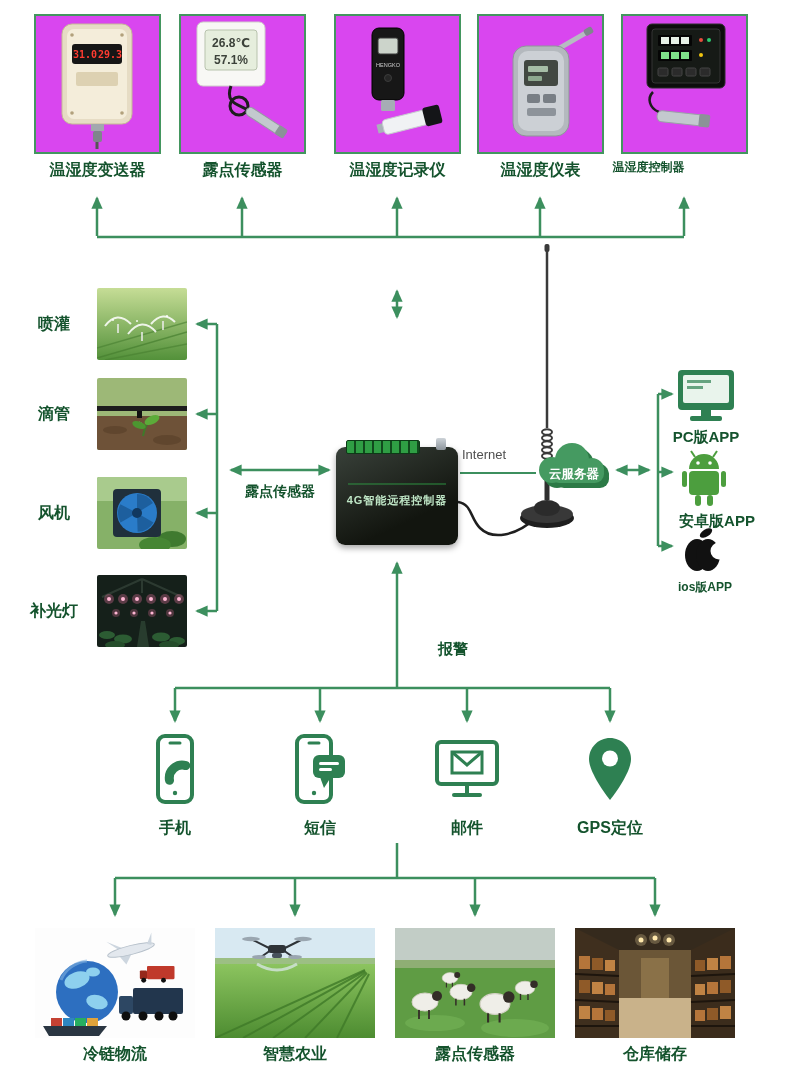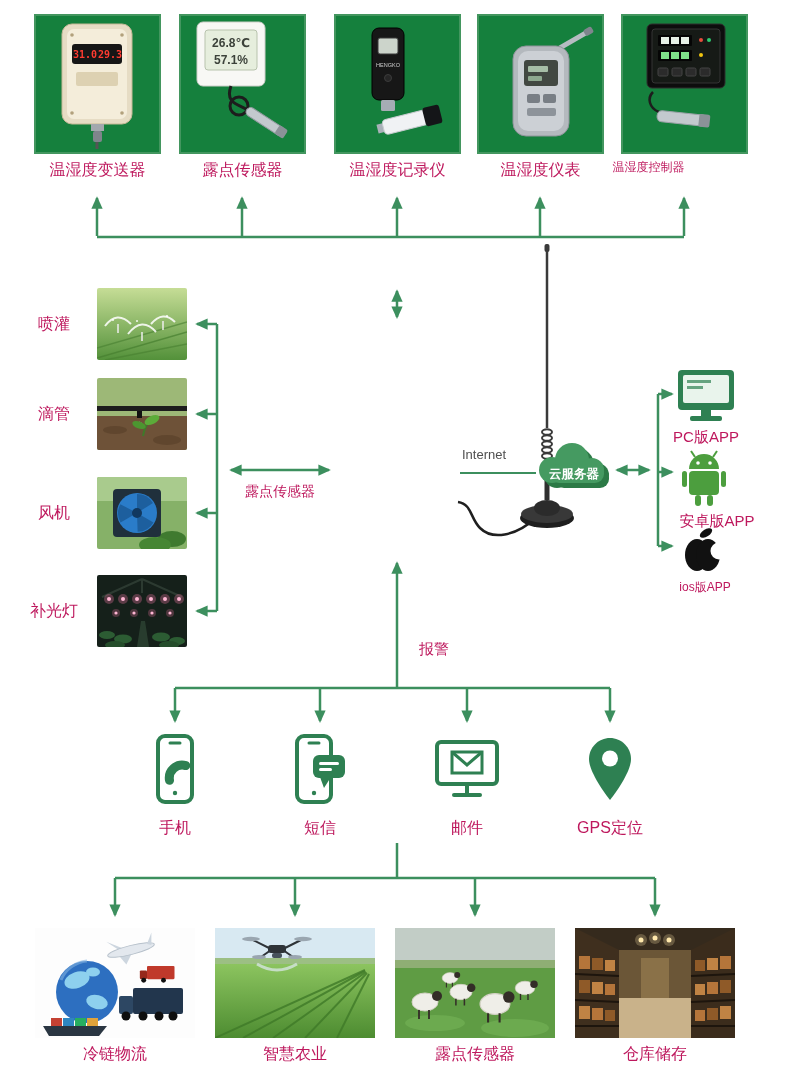--- a/index.html
+++ b/index.html
@@ -1,22 +1,22 @@
 <!DOCTYPE html>
 <html><head>
 <meta charset="utf-8">
 <style>
   html,body { margin:0; padding:0; background:#ffffff; }
   #canvas {
     position:relative; width:790px; height:1067px; background:#ffffff;
     font-family:"Liberation Sans","DejaVu Sans",sans-serif; overflow:hidden;
   }
   .abs { position:absolute; }
-  .lbl { position:absolute; color:#be185d; font-weight:normal; text-align:center; line-height:1.25; }
-  .pbox { position:absolute; width:123px; height:136px; border:2px solid #43965f; background:#15803d; }
+  .lbl { position:absolute; color:#14532d; font-weight:bold; text-align:center; line-height:1.25; }
+  .pbox { position:absolute; width:123px; height:136px; border:2px solid #43965f; background:#d946ef; }
   .pbox svg, .photo svg, .bigphoto svg, .icon svg { display:block; width:100%; height:100%; }
   .photo { position:absolute; width:90px; height:72px; border-radius:2px; overflow:hidden; }
   .bigphoto { position:absolute; width:160px; height:110px; overflow:hidden; }
   .icon { position:absolute; }
   .device {
     position:absolute; left:336px; top:447px; width:122px; height:98px;
     background:linear-gradient(155deg,#39413a,#12150f 70%);
     border-radius:9px; box-shadow:0 3px 6px rgba(0,0,0,.35);
   }
   .device::after{ content:''; position:absolute; left:12px; right:12px; top:36px; height:2px; background:#2f9e44; opacity:.45; }
@@ -276,20 +276,25 @@
         <ellipse cx="26" cy="64" rx="9" ry="4.5" fill="#2c5c33"></ellipse>
       <ellipse cx="64" cy="62" rx="9" ry="4.5" fill="#2c5c33"></ellipse>
         <ellipse cx="80" cy="66" rx="8" ry="4" fill="#2c5c33"></ellipse>
       <ellipse cx="18" cy="70" rx="10" ry="4" fill="#254d2b"></ellipse>
         <ellipse cx="72" cy="70" rx="10" ry="4" fill="#254d2b"></ellipse>
     </svg>
   </div>
 
   <div class="lbl" style="left:228px;top:483px;width:104px;font-size:14px">露点传感器</div>
 
+  <div class="device">
+    <div class="device-terminals"></div>
+    <div class="device-antenna-port"></div>
+    <div class="device-label">4G智能远程控制器</div>
+  </div>
 
   <div class="lbl" style="left:452px;top:447px;width:64px;font-size:13px;color:#4f4f4f;font-weight:normal">Internet</div>
 
   <svg class="abs" style="left:528px;top:438px" width="92" height="62" viewBox="0 0 92 62">
     <g fill="#2c7a46" transform="translate(5,5)">
       <circle cx="24" cy="32" r="13"></circle>
         <circle cx="44" cy="22" r="17"></circle>
         <circle cx="64" cy="32" r="12"></circle>
         <rect x="22" y="26" width="54" height="19" rx="9"></rect>
     </g>
@@ -333,21 +338,21 @@
   <div class="icon" style="left:682px;top:524px;width:44px;height:52px">
     <svg viewBox="0 0 44 52">
       <ellipse cx="15" cy="31" rx="12" ry="16" fill="#111"></ellipse>
       <ellipse cx="26" cy="31" rx="12" ry="16" fill="#111"></ellipse>
       <circle cx="37" cy="27" r="8.5" fill="#fff"></circle>
       <ellipse cx="24" cy="9" rx="7" ry="3.6" fill="#111" transform="rotate(-33 24 9)"></ellipse>
     </svg>
   </div>
   <div class="lbl" style="left:657px;top:580px;width:96px;font-size:12px">ios版APP</div>
 
-  <div class="lbl" style="left:419px;top:640px;width:60px;font-size:15px;text-align:left">报警</div>
+  <div class="lbl" style="left:408px;top:640px;width:60px;font-size:15px;text-align:right">报警</div>
 
   <div class="icon" style="left:135px;top:730px;width:80px;height:80px">
     <svg viewBox="0 0 80 80">
       <rect x="23" y="6" width="34" height="66" rx="7" fill="#fff" stroke="#2e8052" stroke-width="4"></rect>
       <path d="M35,13 H45" stroke="#2e8052" stroke-width="3" stroke-linecap="round"></path>
       <circle cx="40" cy="63" r="2.2" fill="#2e8052"></circle>
       <g transform="rotate(-42 40 40)">
         <path d="M29,44 A13,13 0 0 1 51,44" stroke="#2e8052" stroke-width="9" stroke-linecap="round" fill="none"></path>
       </g>
     </svg>

